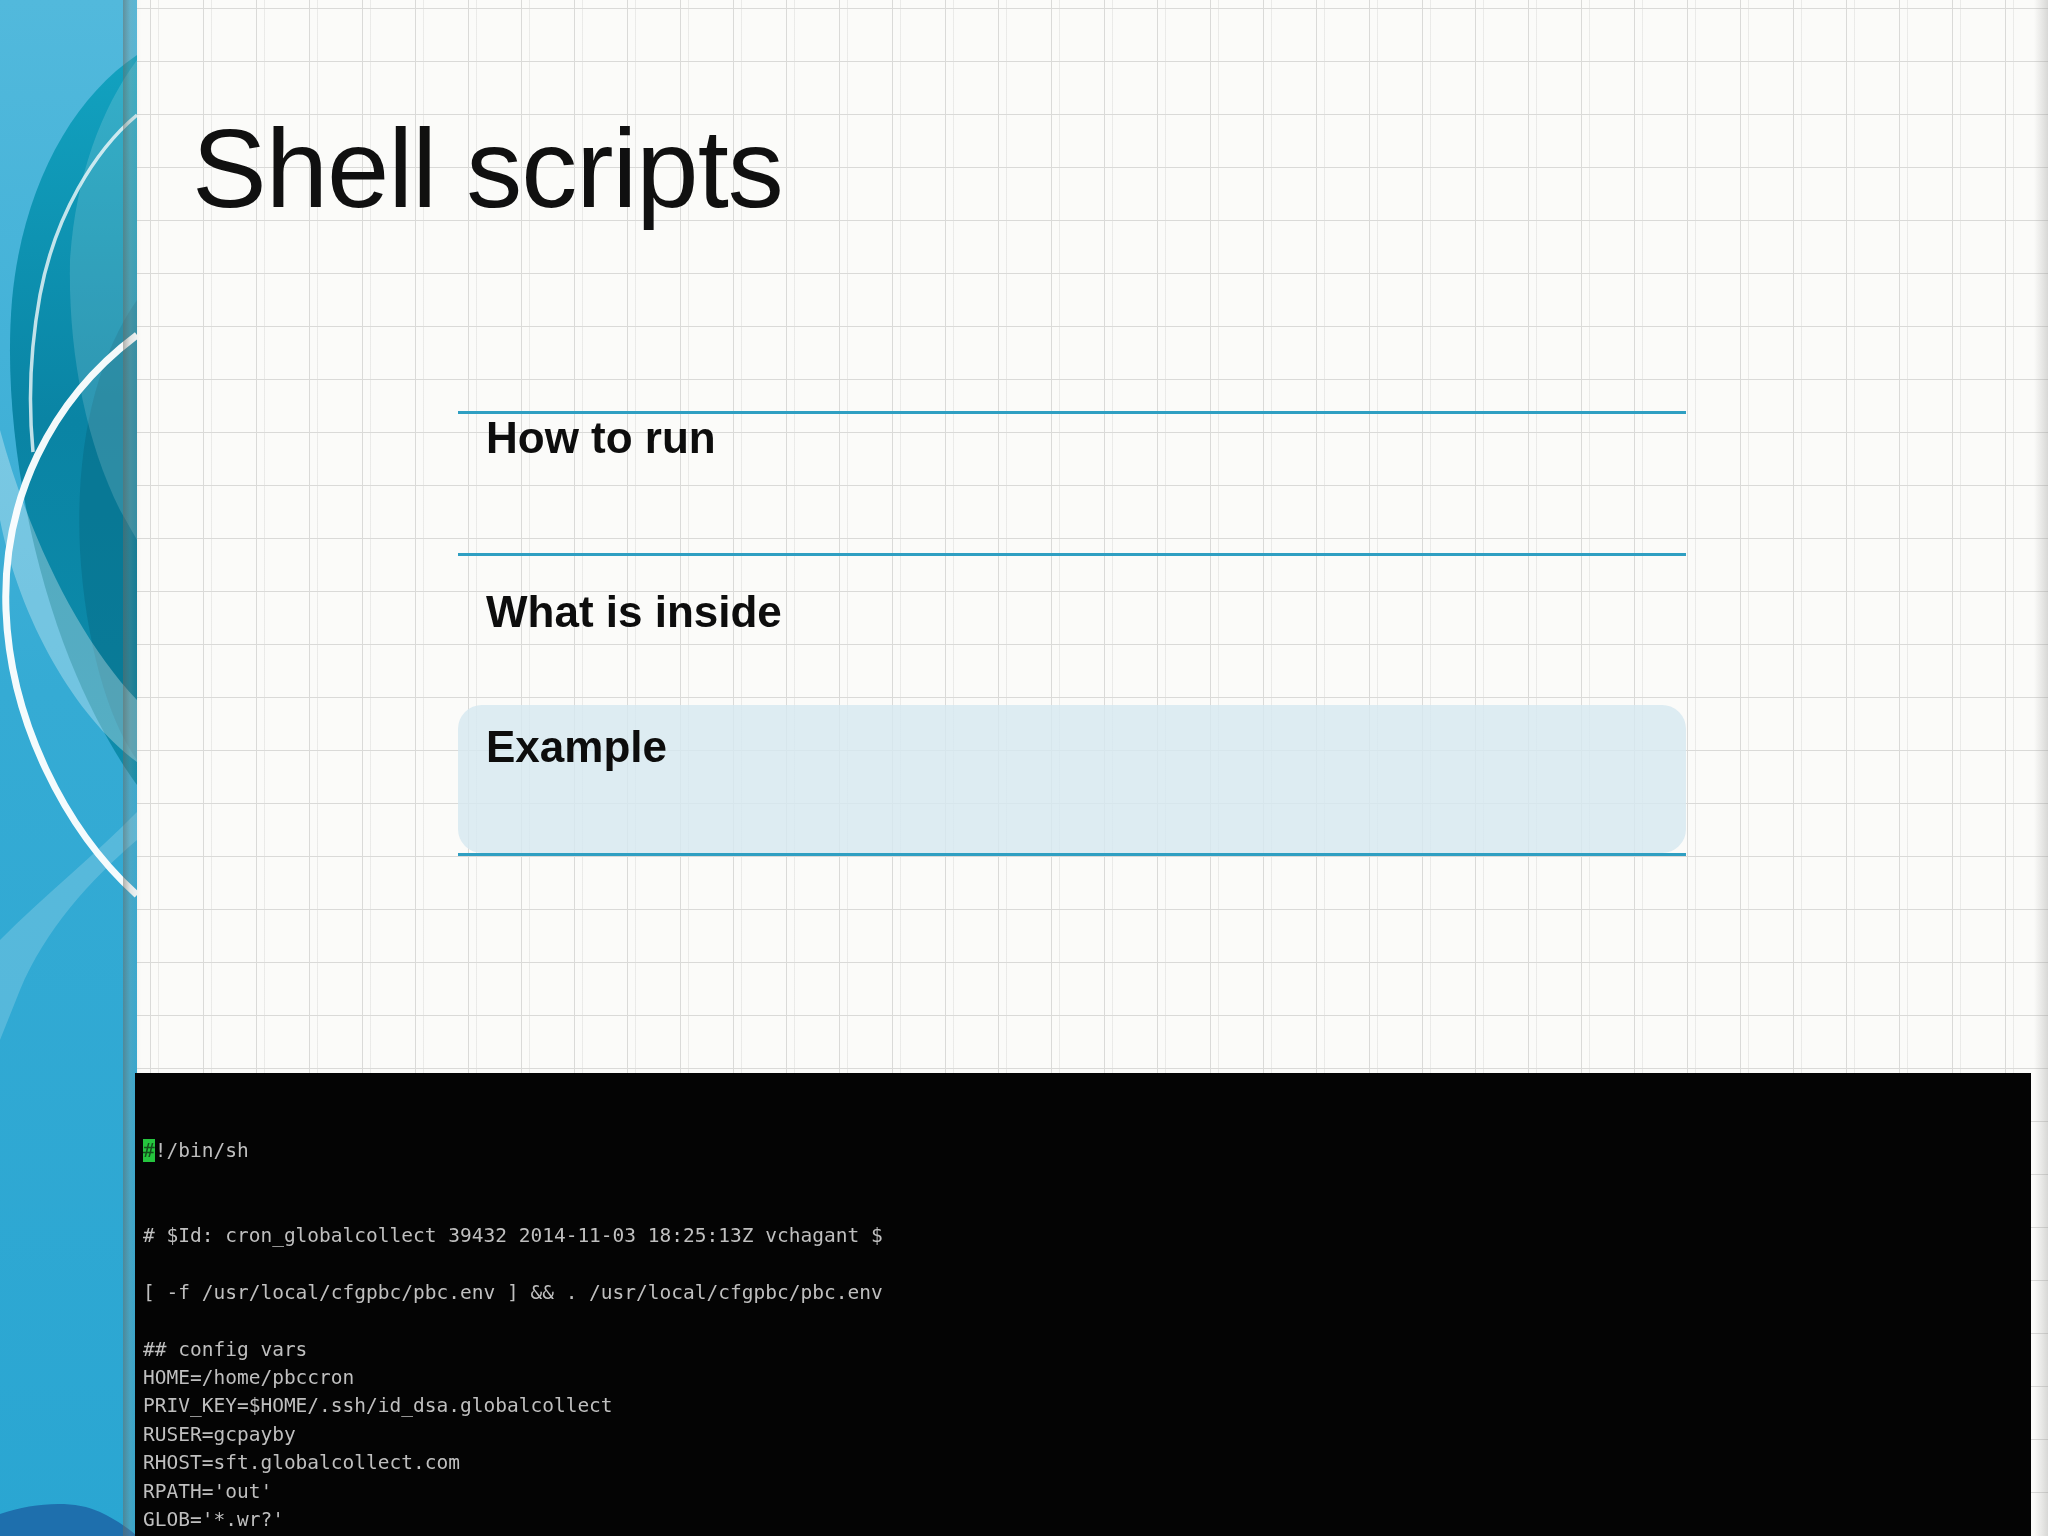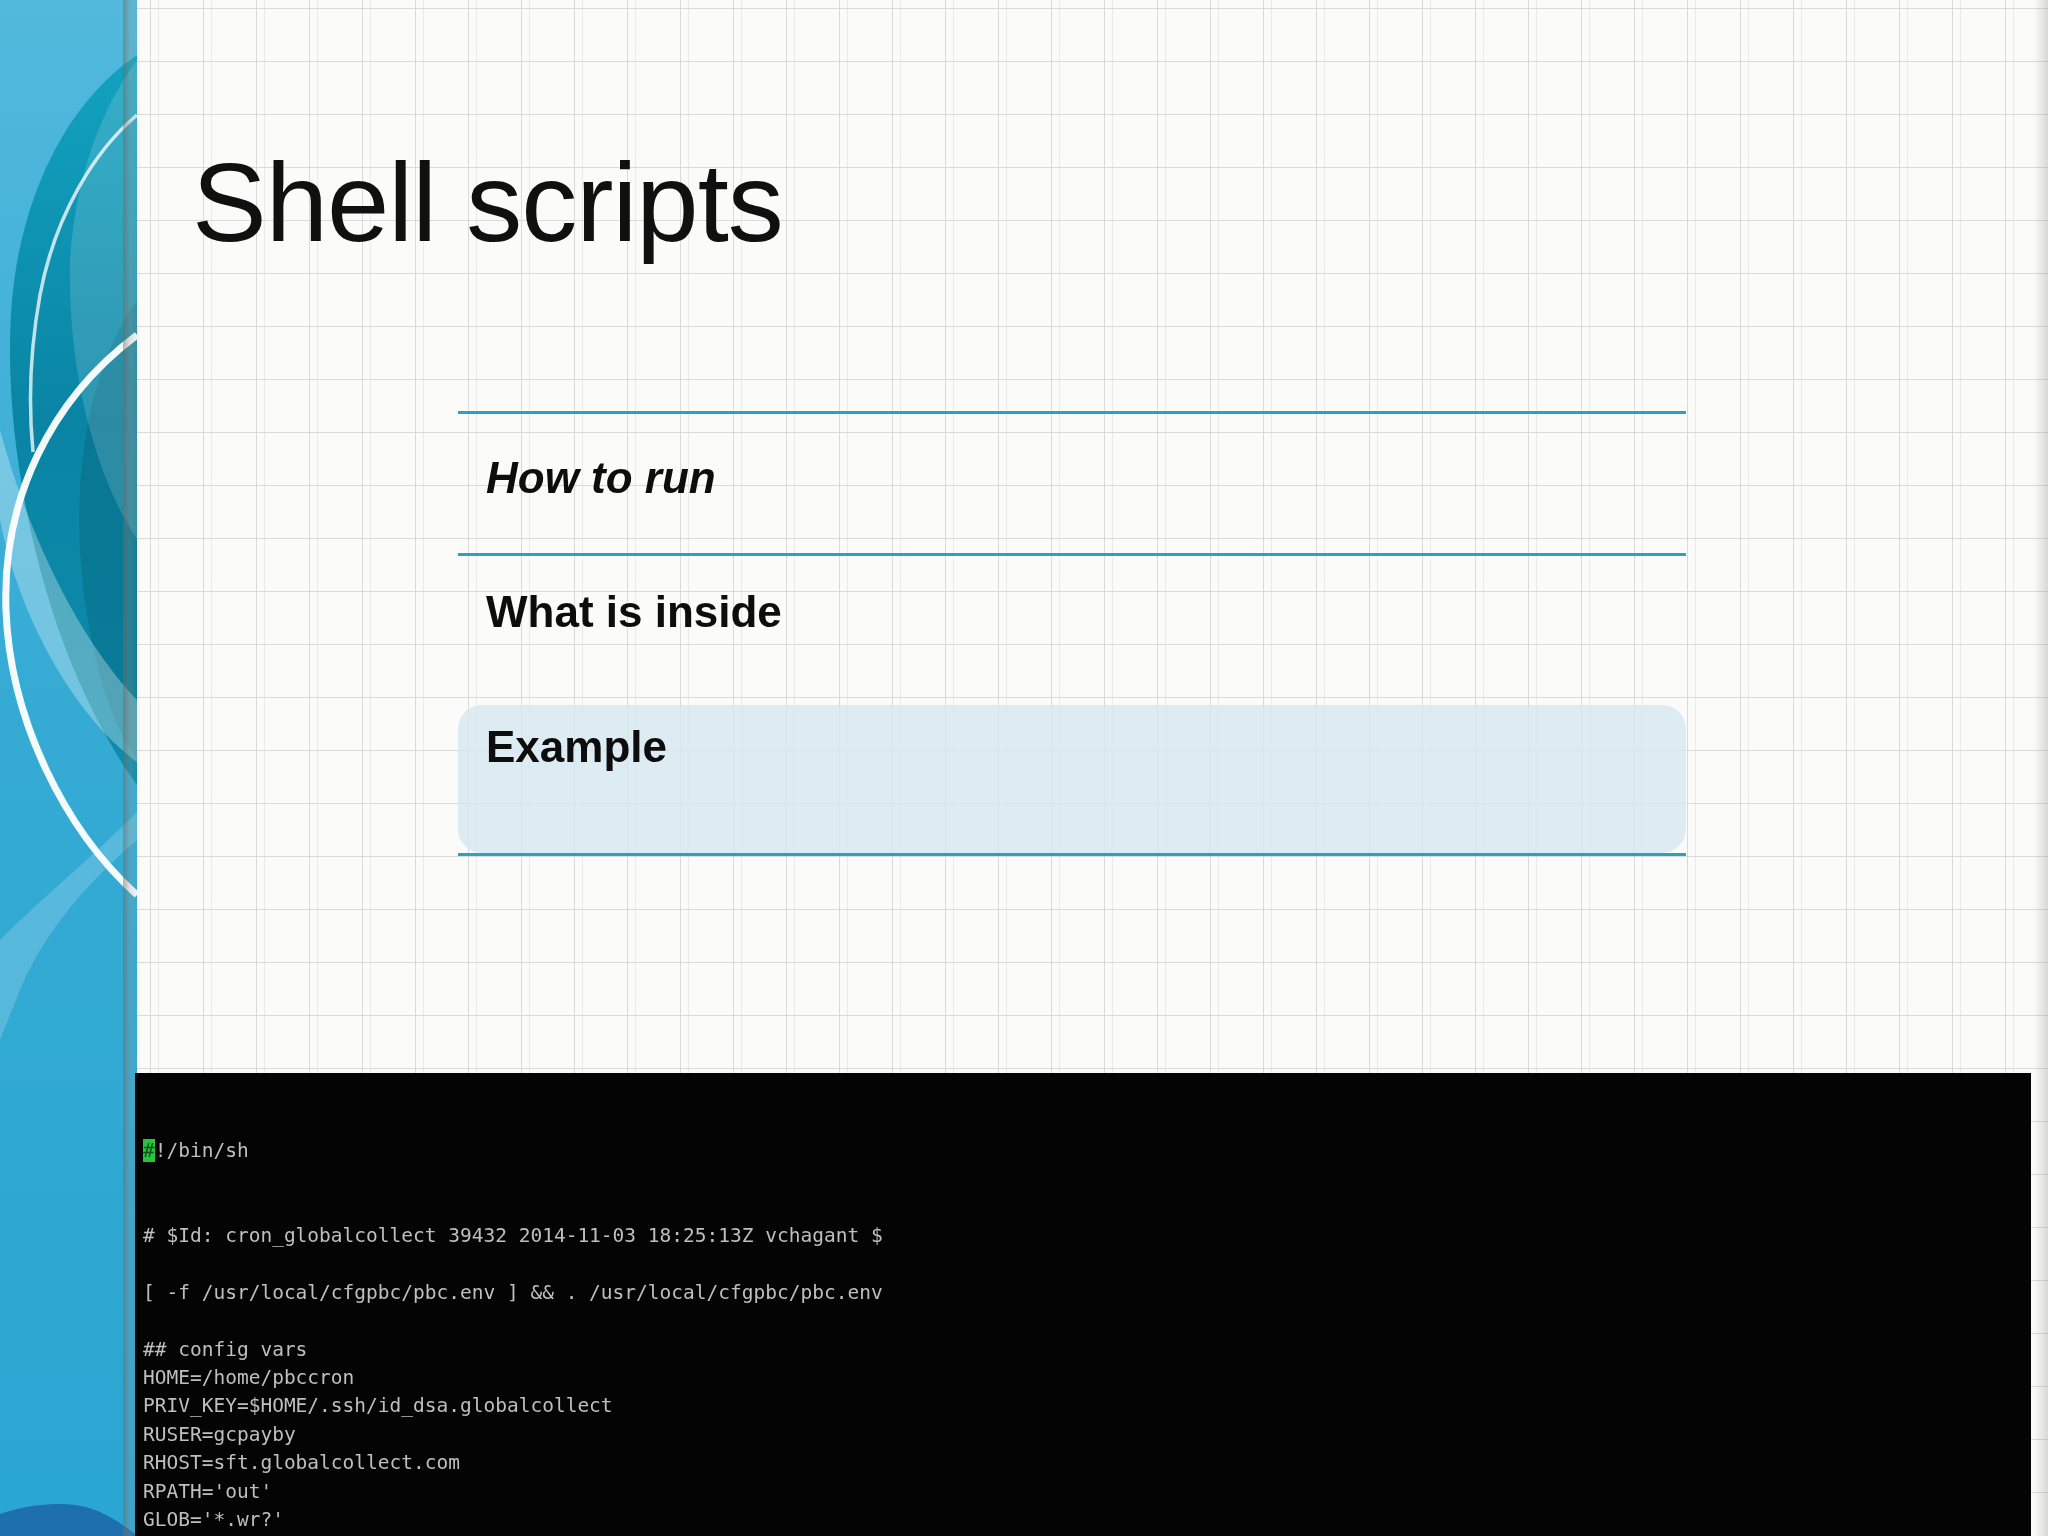--- a/index.html
+++ b/index.html
@@ -21,32 +21,32 @@
     background:linear-gradient(to right, rgba(110,105,95,.50), rgba(160,155,145,.22) 40%, rgba(160,155,145,0));
     pointer-events:none;
   }
   .paper-edge{
     position:absolute;right:0;top:0;width:14px;height:1536px;
     background:linear-gradient(to right, rgba(170,170,168,0), rgba(150,150,148,.35));
     pointer-events:none;
   }
   
   .title{
-    position:absolute;left:192px;top:143px;
+    position:absolute;left:192px;top:109px;
     font-size:112px;line-height:1.08;letter-spacing:-1px;
     color:#101010;font-weight:400;white-space:nowrap;
   }
   
   .topics{
     position:absolute;left:458px;top:411px;width:1228px;
     border-top:3px solid #2f9fc2;border-bottom:3px solid #2f9fc2;
   }
   .topic-row{box-sizing:border-box;padding-left:28px;display:flex;}
   .topic-row .lbl{font-size:44px;font-weight:bold;color:#0d0d0d;line-height:1.1;}
-  .row-0{height:142px;align-items:center;padding-bottom:10px;border-bottom:3px solid #2f9fc2;font-style:italic;}
+  .row-0{height:142px;align-items:flex-start;padding-bottom:10px;border-bottom:3px solid #2f9fc2;}
   .row-1{height:151px;background:rgba(213,232,240,.82);align-items:flex-start;padding-top:26px;}
   .row-2{height:149px;align-items:flex-start;padding-top:32px;}
   .row-3{height:148px;background:rgba(213,232,240,.82);align-items:flex-start;padding-top:18px;border-radius:24px;}
   
   .terminal{
     position:absolute;left:135px;top:1073px;width:1896px;height:540px;
     background:#040404;box-sizing:border-box;padding:7px 10px 0 8px;
     font-family:"DejaVu Sans Mono",monospace;font-size:19.5px;line-height:28.4px;
     color:#bfbfbf;white-space:pre;overflow:hidden;
   }

